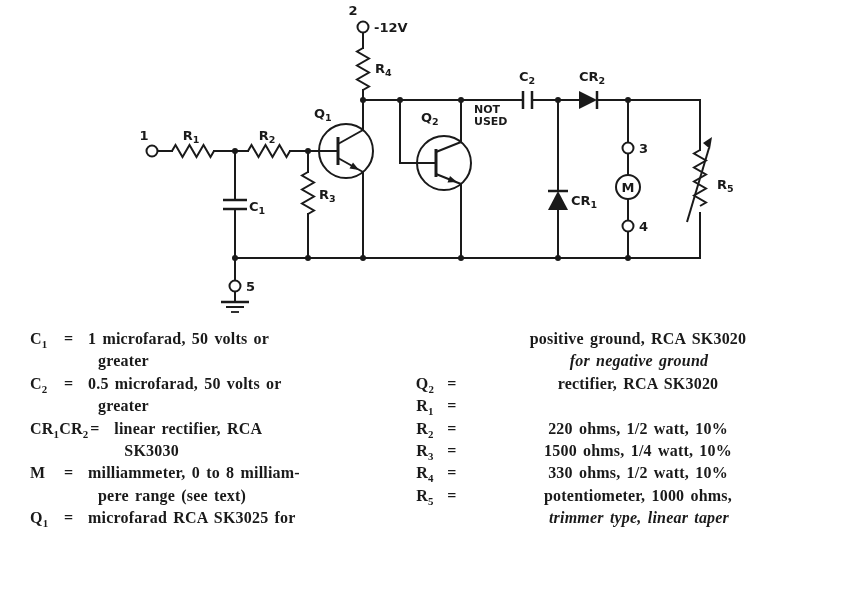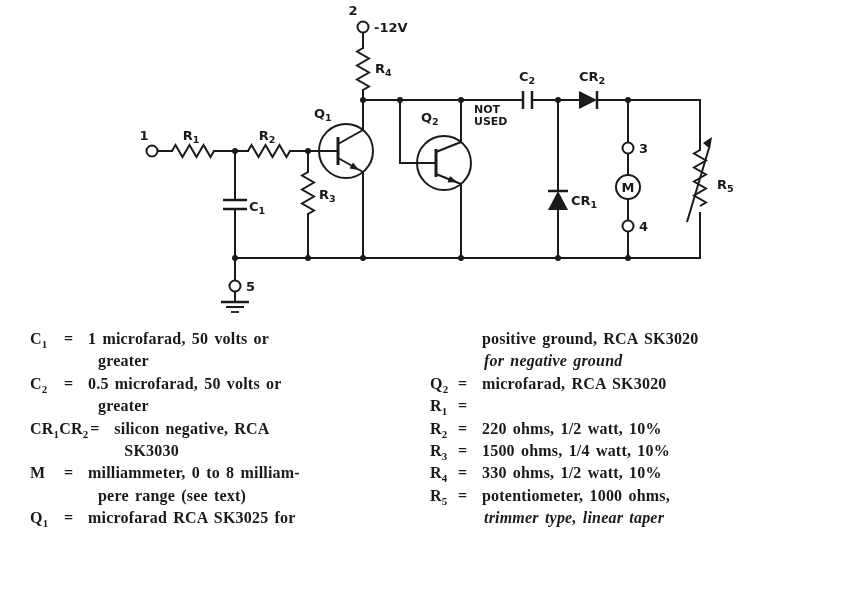--- a/index.html
+++ b/index.html
@@ -23,21 +23,21 @@
   .parts{
     position:absolute;left:30px;top:328px;right:14px;
     display:flex;
     font-size:16px;
     font-weight:bold;
     line-height:1.4;
     letter-spacing:0.2px;
     word-spacing:2px;
   }
   .col-left{width:382px;flex:none;}
-  .col-right{width:400px;flex:none;margin-left:18px;}
+  .col-right{width:400px;flex:none;margin-left:0;text-align:center;}
   .entry{display:flex;}
   .entry .ref{flex:none;min-width:32px;}
   .col-right .entry .ref{min-width:26px;}
   .entry .eq{flex:none;width:26px;padding-left:2px;box-sizing:border-box;}
   .entry .desc{flex:1;}
   .entry .desc .line.cont{padding-left:10px;}
   .col-right .entry .desc .line.cont{padding-left:2px;font-style:italic;}
   sub{font-size:68%;line-height:0;}
 </style>
 </head>
@@ -205,21 +205,21 @@
           <span class="eq">=</span>
           <span class="desc">
             <div class="line">0.5 microfarad, 50 volts or</div>
             <div class="line cont">greater</div>
           </span>
         </div>
         <div class="entry">
           <span class="ref">CR<sub>1</sub>CR<sub>2</sub></span>
           <span class="eq">=</span>
           <span class="desc">
-            <div class="line">silicon negative, RCA</div>
+            <div class="line">linear rectifier, RCA</div>
             <div class="line cont">SK3030</div>
           </span>
         </div>
         <div class="entry">
           <span class="ref">M</span>
           <span class="eq">=</span>
           <span class="desc">
             <div class="line">milliammeter, 0 to 8 milliam-</div>
             <div class="line cont">pere range (see text)</div>
           </span>
@@ -238,21 +238,21 @@
           <span class="eq"></span>
           <span class="desc">
             <div class="line">positive ground, RCA SK3020</div>
             <div class="line cont">for negative ground</div>
           </span>
         </div>
         <div class="entry">
           <span class="ref">Q<sub>2</sub></span>
           <span class="eq">=</span>
           <span class="desc">
-            <div class="line">microfarad, RCA SK3020</div>
+            <div class="line">rectifier, RCA SK3020</div>
           </span>
         </div>
         <div class="entry">
           <span class="ref">R<sub>1</sub></span>
           <span class="eq">=</span>
         </div>
         <div class="entry">
           <span class="ref">R<sub>2</sub></span>
           <span class="eq">=</span>
           <span class="desc">

